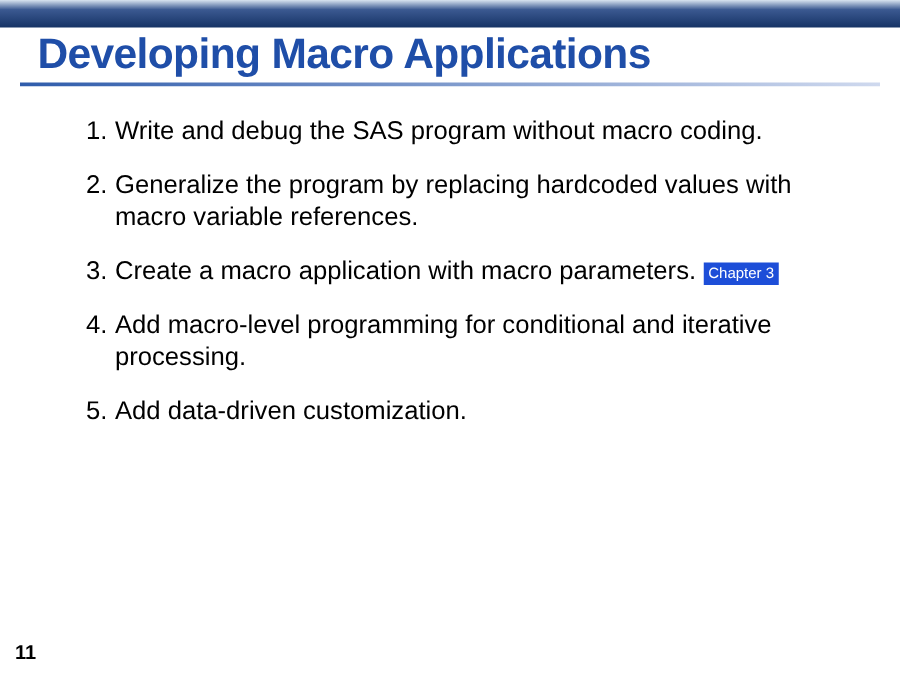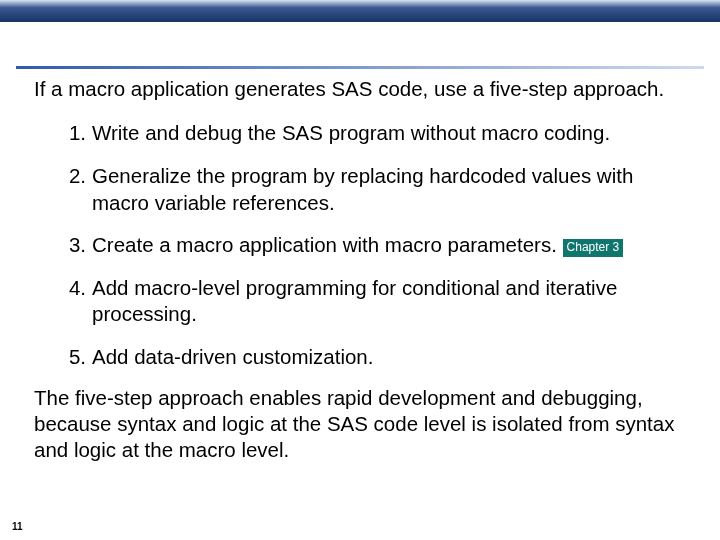--- a/index.html
+++ b/index.html
@@ -73,56 +73,55 @@
   }
   ol.steps li::before {
     content: counter(step) ".";
     position: absolute;
     left: -32px;
     width: 28px;
     text-align: right;
   }
   .badge {
     display: inline-block;
-    background: #0f766e;
+    background: #1d4ed8;
     color: #fff;
     font-size: 12px;
     padding: 1px 4px;
     vertical-align: 1px;
   }
   .closing {
     font-size: 20.5px;
     line-height: 1.28;
     margin: 0;
   }
   .page-num {
     position: absolute;
     left: 12px;
     bottom: 8px;
-    font-size: 10px;
+    font-size: 16px;
     font-weight: 700;
     color: #000;
   }
 </style>
 </head>
 <body>
 
 <div class="slide">
   <div class="top-band"></div>
 
+  <div class="title">Developing Macro Applications</div>
   <div class="title-rule"></div>
 
   <div class="content">
-    <p class="intro">If a macro application generates SAS code, use a five-step approach.</p>
 
     <ol class="steps">
       <li><span>Write and debug the SAS program without macro coding.</span></li>
       <li><span>Generalize the program by replacing hardcoded values with macro variable references.</span></li>
       <li><span>Create a macro application with macro parameters.</span> <span class="badge">Chapter 3</span></li>
       <li><span>Add macro-level programming for conditional and iterative processing.</span></li>
       <li><span>Add data-driven customization.</span></li>
     </ol>
 
-    <p class="closing">The five-step approach enables rapid development and debugging, because syntax and logic at the SAS code level is isolated from syntax and logic at the macro level.</p>
   </div>
 
   <div class="page-num">11</div>
 </div>
 
 </body></html>

